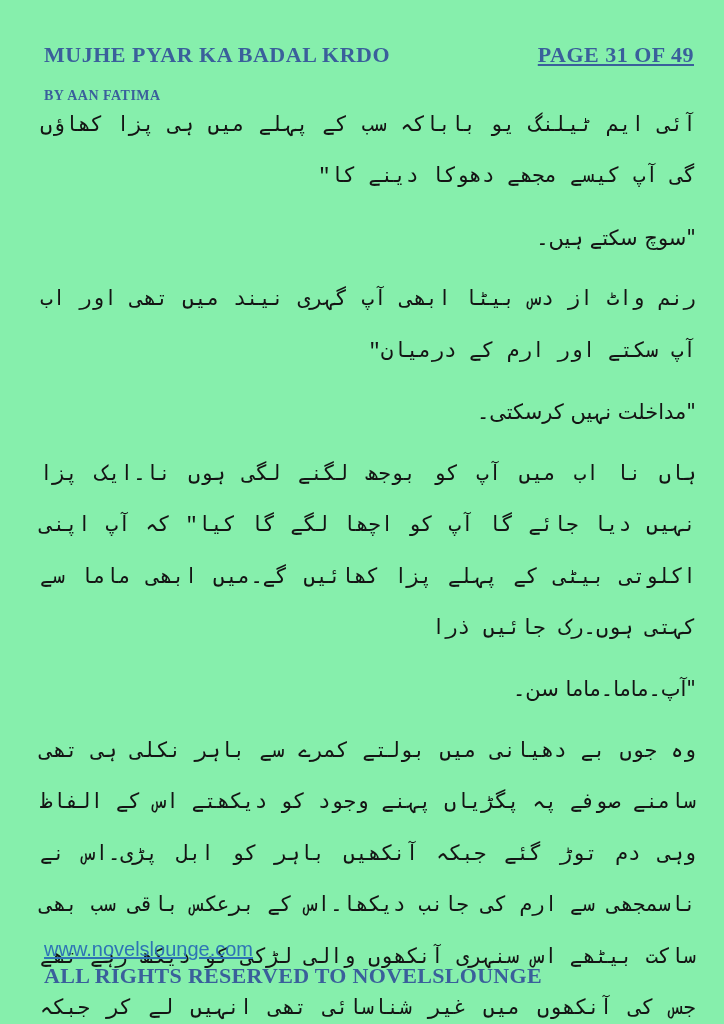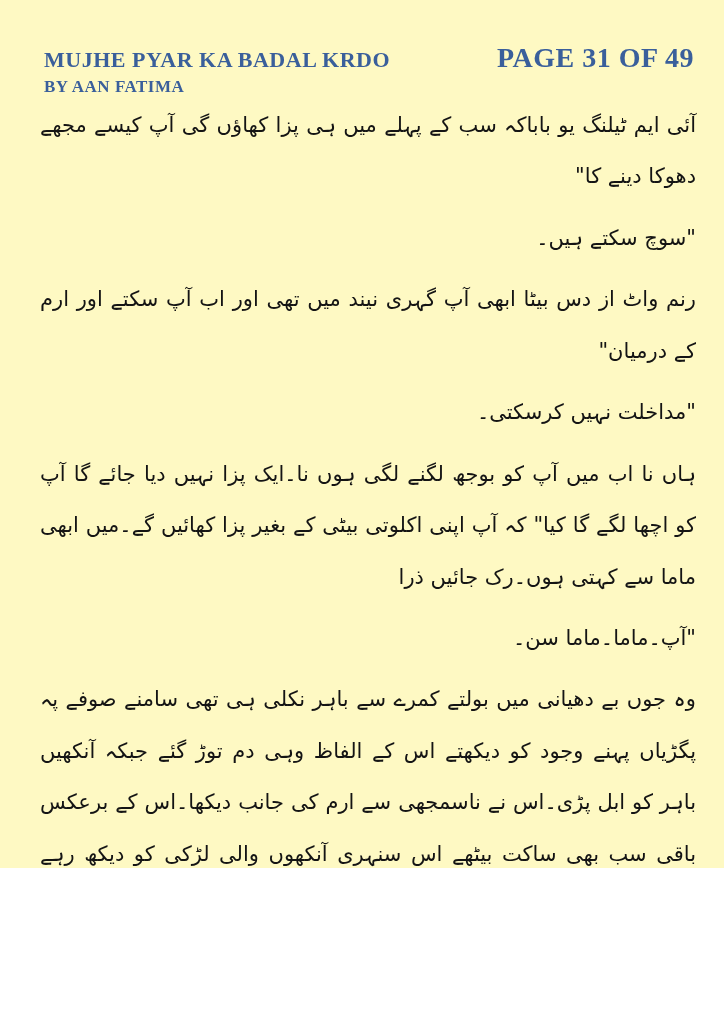--- a/index.html
+++ b/index.html
@@ -1,22 +1,22 @@
 <!DOCTYPE html>
 <html lang="ur"><head>
 <meta charset="utf-8">
 <style>
   * { margin: 0; padding: 0; box-sizing: border-box; }
   html, body { background: #ffffff; }
   .page {
     position: relative;
     width: 724px;
-    height: 868px;
+    height: 1024px;
     margin: 0 auto;
-    background: #fef9c3;
+    background: #86efac;
     font-family: "Liberation Sans", sans-serif;
     overflow: hidden;
   }
   
   .header {
     position: absolute;
     top: 42px;
     left: 44px;
     right: 30px;
   }
@@ -26,41 +26,42 @@
     align-items: baseline;
   }
   .doc-title, .page-indicator, .doc-author, .footer-copyright {
     font-family: "Liberation Serif", serif;
     font-weight: bold;
     color: #3a5f9b;
     letter-spacing: 0.5px;
     text-transform: uppercase;
   }
   .doc-title     { font-size: 22px; }
-  .page-indicator{ font-size: 28px; }
-  .doc-author    { font-size: 17px; margin-top: 3px; }
+  .page-indicator{ font-size: 22px; text-decoration: underline; }
+  .doc-author    { font-size: 14px; margin-top: 20px; }
   
   .body-text {
     position: absolute;
     top: 100px;
     left: 40px;
     right: 28px;
     direction: rtl;
     font-family: "DejaVu Sans", sans-serif;
     font-size: 21px;
     color: #141414;
     line-height: 2.45;
   }
   .para {
     text-align: right;
     margin-bottom: 10px;
   }
   .para.long {
     text-align: justify;
     text-align-last: right;
+    font-family: Liberation Mono, monospace;
   }
   
   .footer {
     position: absolute;
     left: 44px;
     top: 938px;
   }
   .footer-link {
     display: inline-block;
     font-family: "Liberation Sans", sans-serif;
@@ -86,21 +87,21 @@
       <span class="page-indicator">PAGE 31 OF 49</span>
     </div>
     <div class="doc-author">BY AAN FATIMA</div>
   </div>
 
   <div class="body-text">
     <p class="para long">آئی ایم ٹیلنگ یو باباکہ سب کے پہلے میں ہی پزا کھاؤں گی آپ کیسے مجھے دھوکا دینے کا"</p>
     <p class="para">"سوچ سکتے ہیں۔</p>
     <p class="para long">رنم واٹ از دس بیٹا ابھی آپ گہری نیند میں تھی اور اب آپ سکتے اور ارم کے درمیان"</p>
     <p class="para">"مداخلت نہیں کرسکتی۔</p>
-    <p class="para long">ہاں نا اب میں آپ کو بوجھ لگنے لگی ہوں نا۔ایک پزا نہیں دیا جائے گا آپ کو اچھا لگے گا کیا" کہ آپ اپنی اکلوتی بیٹی کے بغیر پزا کھائیں گے۔میں ابھی ماما سے کہتی ہوں۔رک جائیں ذرا</p>
+    <p class="para long">ہاں نا اب میں آپ کو بوجھ لگنے لگی ہوں نا۔ایک پزا نہیں دیا جائے گا آپ کو اچھا لگے گا کیا" کہ آپ اپنی اکلوتی بیٹی کے پہلے پزا کھائیں گے۔میں ابھی ماما سے کہتی ہوں۔رک جائیں ذرا</p>
     <p class="para">"آپ۔ماما۔ماما سن۔</p>
     <p class="para long">وہ جوں بے دھیانی میں بولتے کمرے سے باہر نکلی ہی تھی سامنے صوفے پہ پگڑیاں پہنے وجود کو دیکھتے اس کے الفاظ وہی دم توڑ گئے جبکہ آنکھیں باہر کو ابل پڑی۔اس نے ناسمجھی سے ارم کی جانب دیکھا۔اس کے برعکس باقی سب بھی ساکت بیٹھے اس سنہری آنکھوں والی لڑکی کو دیکھ رہے تھے جس کی آنکھوں میں غیر شناسائی تھی انہیں لے کر جبکہ فرزام کی آنکھوں مسکرائی تھی جیسے۔ وہ بلکل اپنی ماں کا ہی پرتو تھی۔وہ سکون سے صوفے سے پشت ٹکاتا تمام صورتحال کا ملاحظہ کرنے لگا۔</p>
   </div>
 
   <div class="footer">
     <a class="footer-link">www.novelslounge.com</a>
     <div class="footer-copyright">ALL RIGHTS RESERVED TO NOVELSLOUNGE</div>
   </div>
 
 </div>

